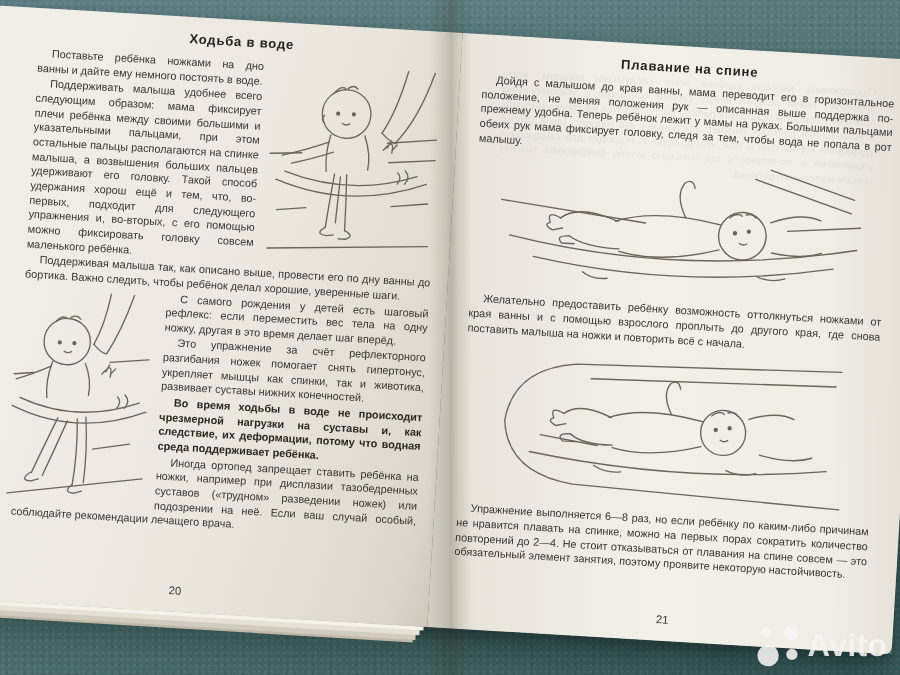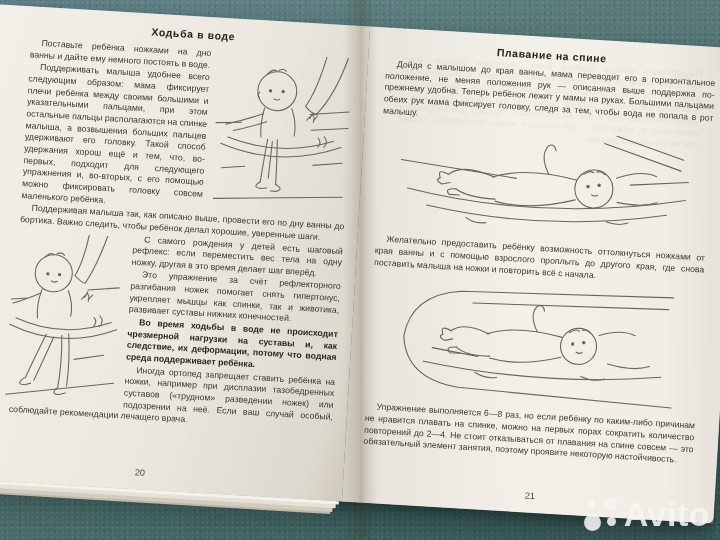--- a/index.html
+++ b/index.html
@@ -66,21 +66,21 @@
   .watermark{
     position:absolute;right:10px;bottom:6px;display:flex;align-items:center;gap:7px;
     opacity:.88;
   }
   .wm-dots{position:relative;width:33px;height:34px;}
   .wm-dots i{position:absolute;border-radius:50%;background:#f6f6f4;display:block;}
   .wm-d1{width:8px;height:8px;left:3px;top:2px;}
   .wm-d2{width:17px;height:17px;left:0;bottom:1px;}
   .wm-d3{width:12px;height:12px;right:0;top:0;}
   .wm-d4{width:9px;height:9px;right:1px;bottom:6px;}
-  .wm-text{font-size:34px;font-weight:bold;color:#f6f6f4;letter-spacing:.5px;}
+  .wm-text{font-size:25px;font-weight:bold;color:#f6f6f4;letter-spacing:.5px;}
 </style>
 </head>
 <body>
 
 <div class="stage">
 
   <div class="book">
 
     <div class="page page-left">
       <h2 class="ptitle">Ходьба в воде</h2>

